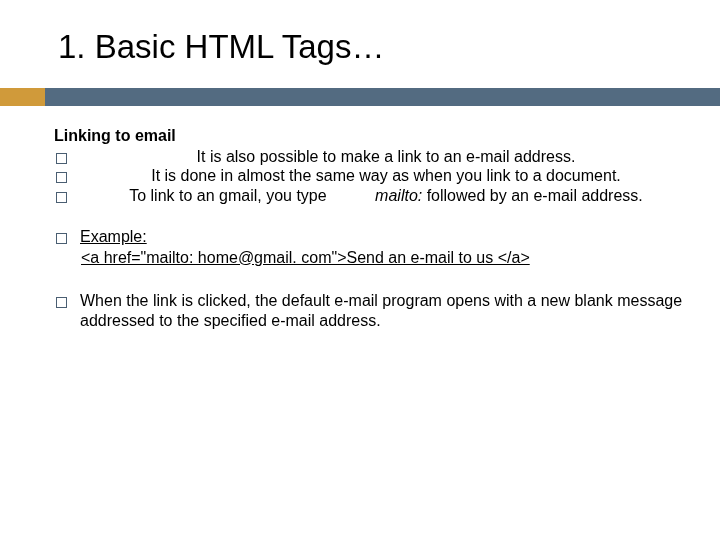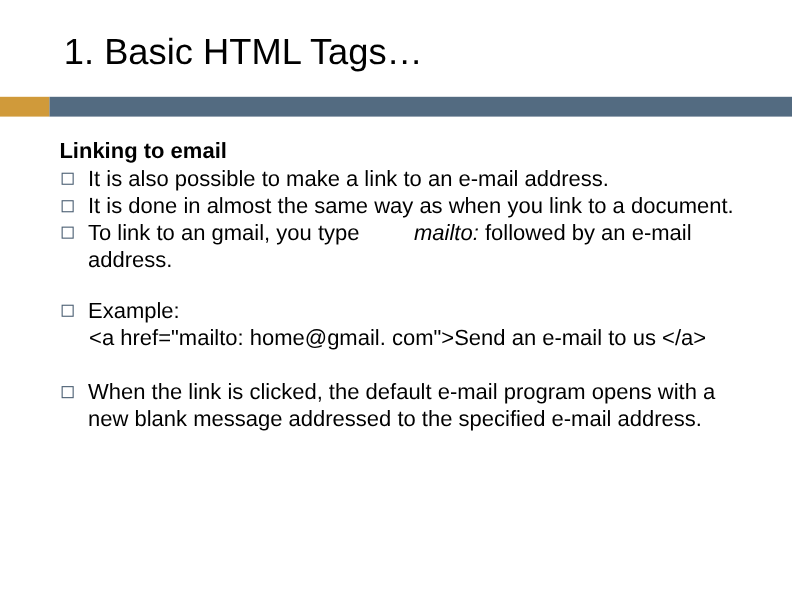--- a/index.html
+++ b/index.html
@@ -47,21 +47,21 @@
     top: 0;
     width: 675px;
     height: 18px;
     background: #536b81;
   }
   .content {
     position: absolute;
     top: 126px;
     left: 54px;
     right: 28px;
-    font-size: 20px;
+    font-size: 16px;
     line-height: 1.22;
     color: #000;
   }
   .subheading {
     font-weight: bold;
     margin-bottom: 1px;
   }
   .bullet-list {
     list-style: none;
   }
@@ -73,22 +73,22 @@
   .bullet-item::before {
     content: "";
     position: absolute;
     left: 2px;
     top: 6px;
     width: 9px;
     height: 9px;
     border: 1.4px solid #4a5e72;
   }
   .mailto { font-style: italic; margin-left: 44px; }
-  .group { margin-bottom: 22px; }
-  .group-tight { margin-bottom: 24px; }
+  .group { margin-bottom: 22px; text-align: center; }
+  .group-tight { margin-bottom: 24px; text-decoration: underline; }
   .example-code {
     padding-left: 1px;
     margin-top: 1px;
   }
 </style>
 </head>
 <body>
 
 <div class="slide">
 

